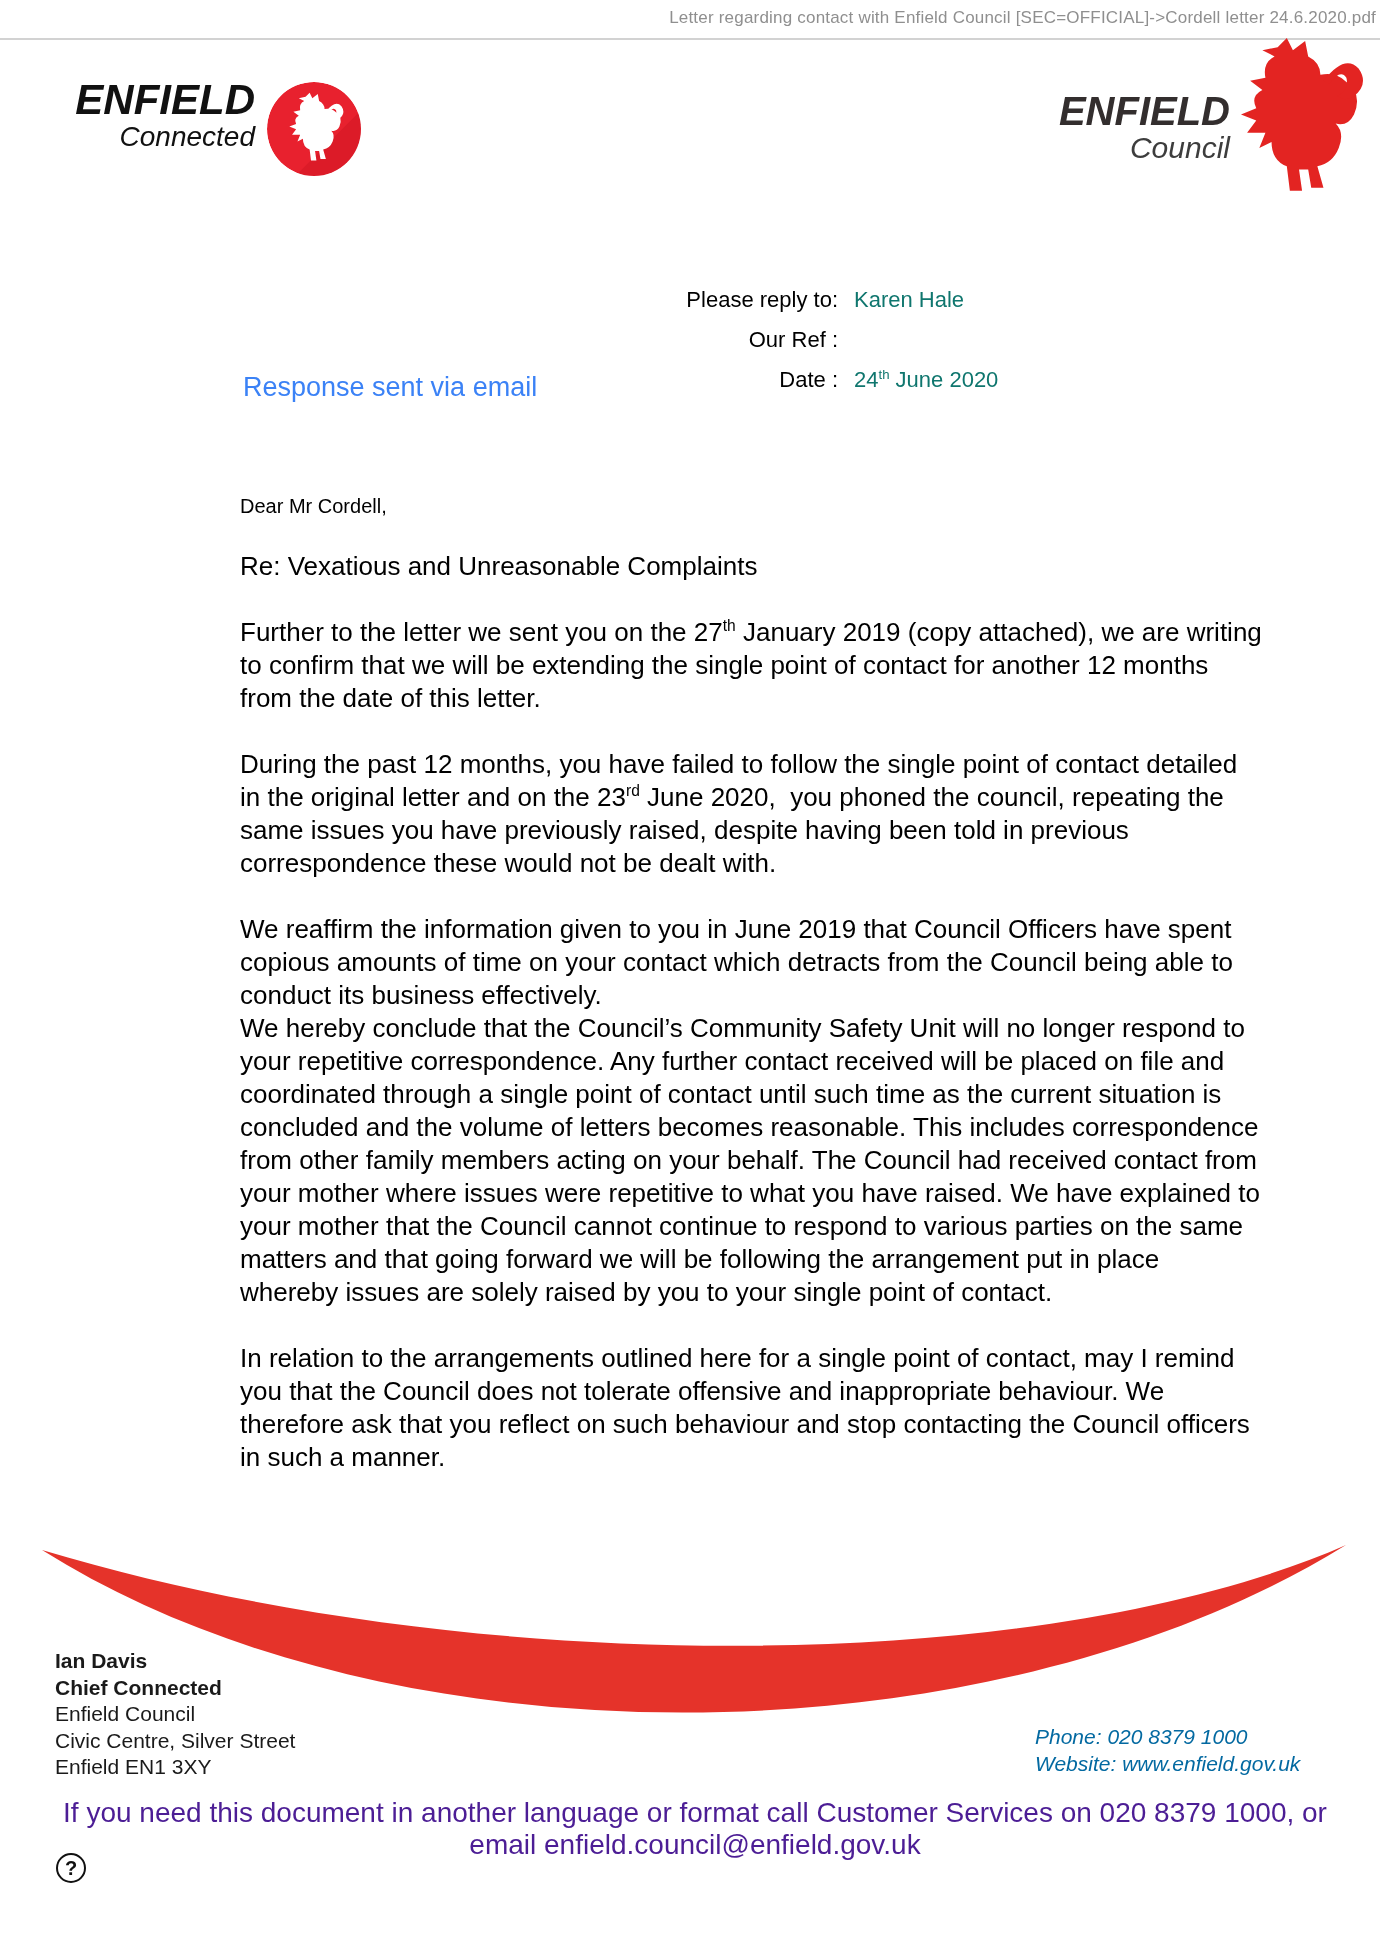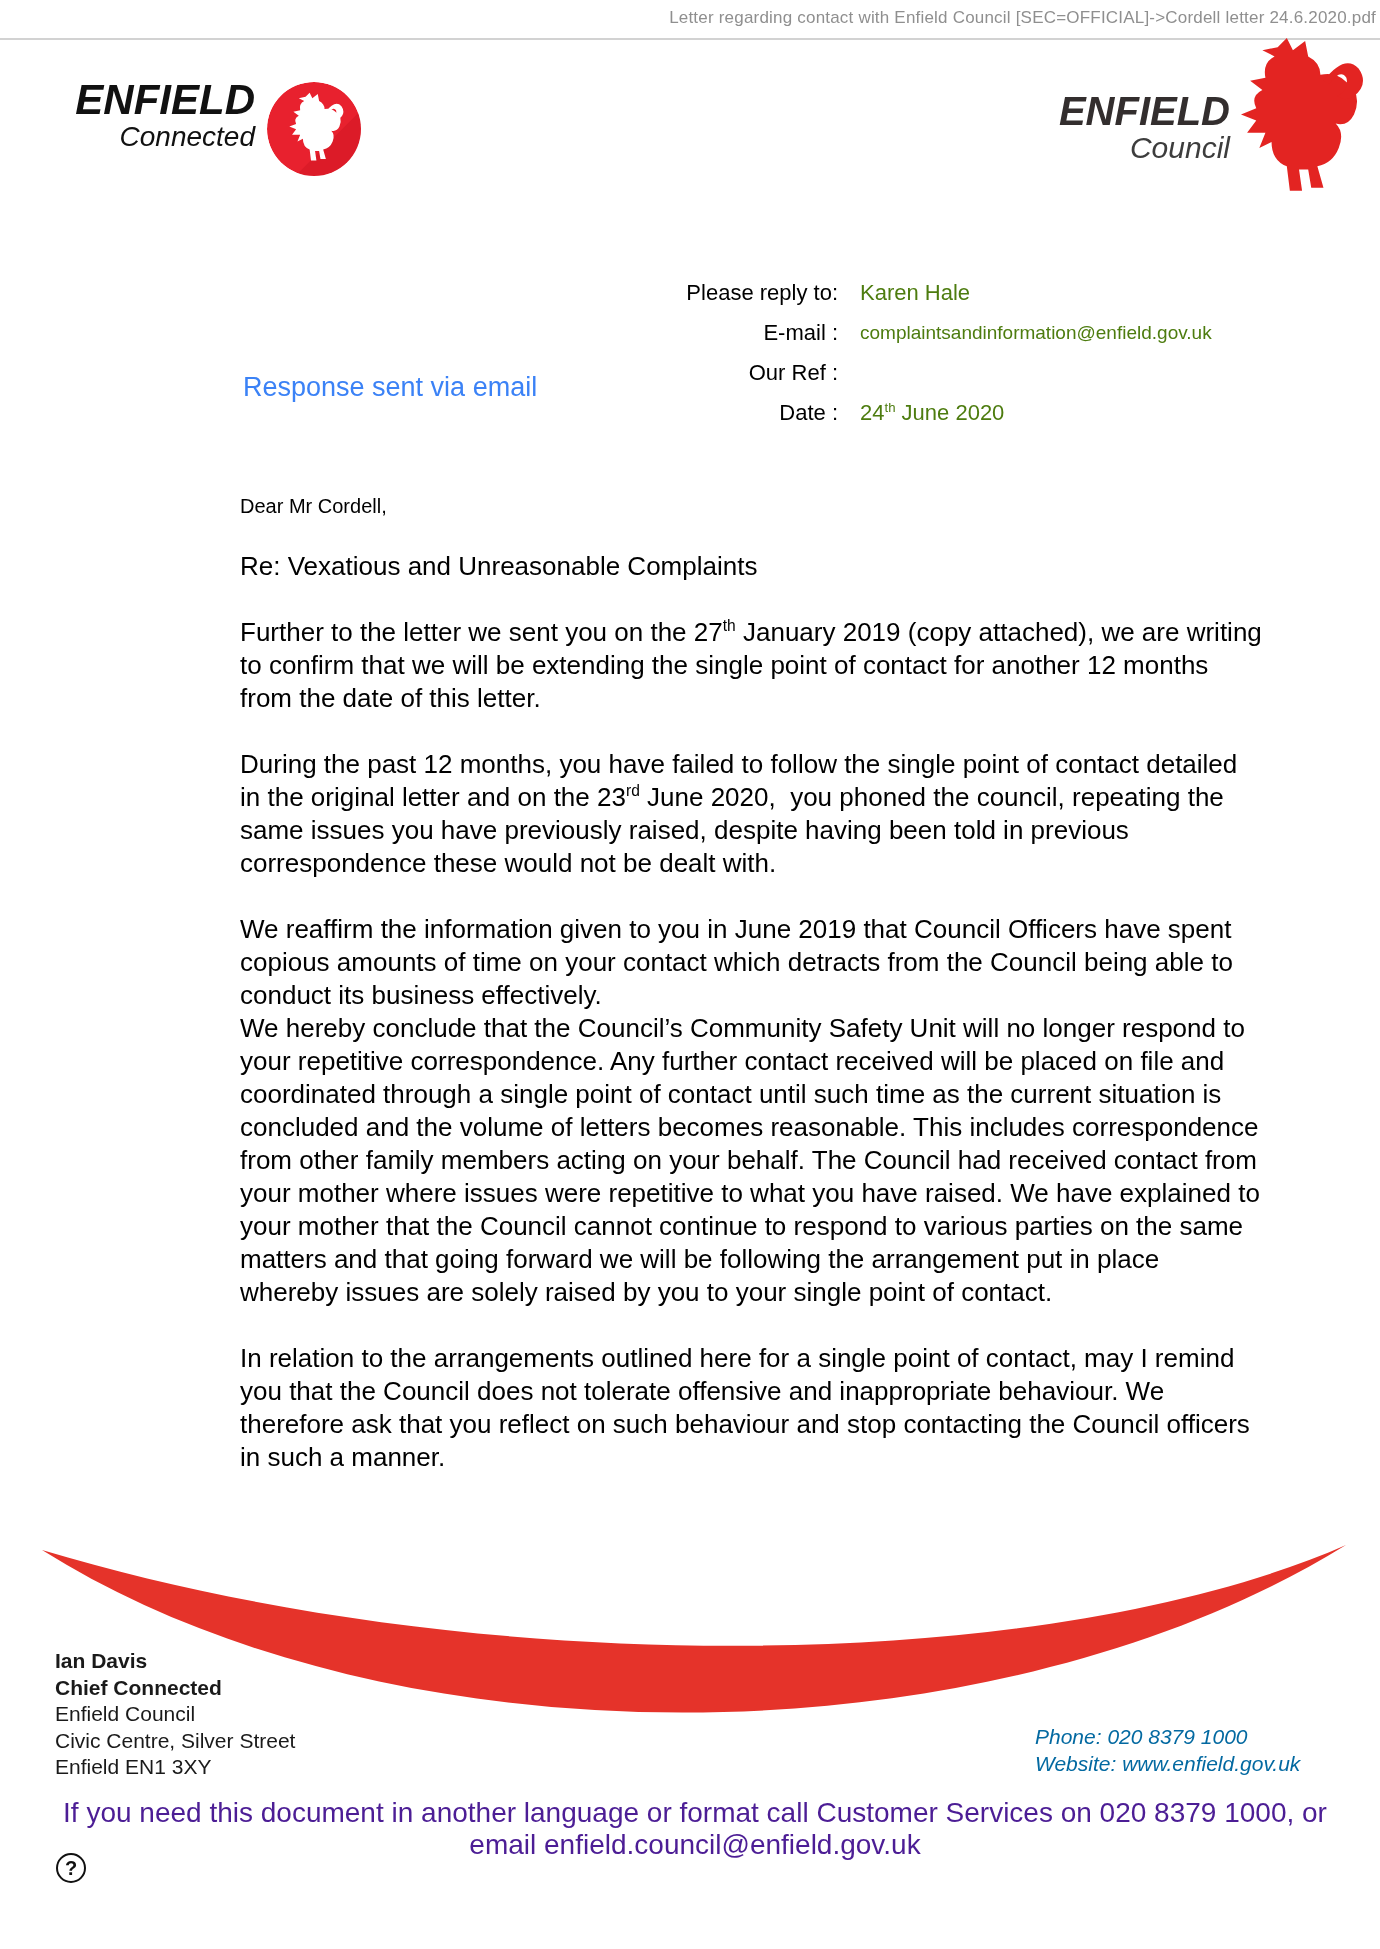--- a/index.html
+++ b/index.html
@@ -23,23 +23,23 @@
   .lc-title{font-size:42px;font-weight:900;font-style:italic;color:#111;letter-spacing:0px;line-height:44px;}
   .lc-sub{font-size:28px;font-style:italic;font-weight:500;color:#111;line-height:30px;}
   .lc-badge{position:absolute;left:212px;top:10px;width:94px;height:94px;}
   .logo-council{position:absolute;left:1010px;top:35px;width:370px;height:170px;}
   .co-text{position:absolute;right:150px;top:55px;width:210px;text-align:right;}
   .co-title{font-size:40px;font-weight:900;font-style:italic;color:#332e2e;line-height:42px;}
   .co-sub{font-size:30px;font-style:italic;font-weight:500;color:#3d3d3d;line-height:32px;}
   .co-beast{position:absolute;right:0;top:0;width:165px;height:168px;}
   
   .reply-block{position:absolute;left:400px;top:280px;width:860px;}
-  .reply-row{display:flex;height:40px;align-items:flex-start;}
+  .reply-row{display:flex;height:40px;align-items:center;}
   .reply-label{width:438px;text-align:right;font-size:22px;color:#000;}
-  .reply-value{margin-left:22px;font-size:22px;color:#4d7c0f;}
+  .reply-value{margin-left:16px;font-size:22px;color:#0f766e;}
   .reply-value.small{font-size:19px;padding-top:2px;}
   sup{font-size:0.6em;vertical-align:super;line-height:0;}
   .response-note{
     position:absolute;left:243px;top:372px;font-size:27px;color:#3b82f6;
   }
   
   .letter-body{position:absolute;left:240px;top:490px;width:1022px;}
   .salutation{font-size:20px;line-height:33px;margin:0 0 27px 0;}
   .subject{font-size:26px;line-height:33px;font-weight:normal;margin:0 0 33px 0;}
   .para{font-size:26px;line-height:33px;margin:0 0 33px 0;white-space:pre-wrap;}
@@ -105,24 +105,20 @@
     <use href="#enfield-beast" fill="#e32422"></use>
   </svg>
 </div>
 
 <div class="reply-block">
   <div class="reply-row">
     <div class="reply-label">Please reply to:</div>
     <div class="reply-value">Karen Hale</div>
   </div>
   <div class="reply-row">
-    <div class="reply-label">E-mail :</div>
-    <div class="reply-value small">complaintsandinformation@enfield.gov.uk</div>
-  </div>
-  <div class="reply-row">
     <div class="reply-label">Our Ref :</div>
     <div class="reply-value"></div>
   </div>
   <div class="reply-row">
     <div class="reply-label">Date :</div>
     <div class="reply-value"><span>24</span><sup>th</sup><span> June 2020</span></div>
   </div>
 </div>
 
 <div class="response-note">Response sent via email</div>

